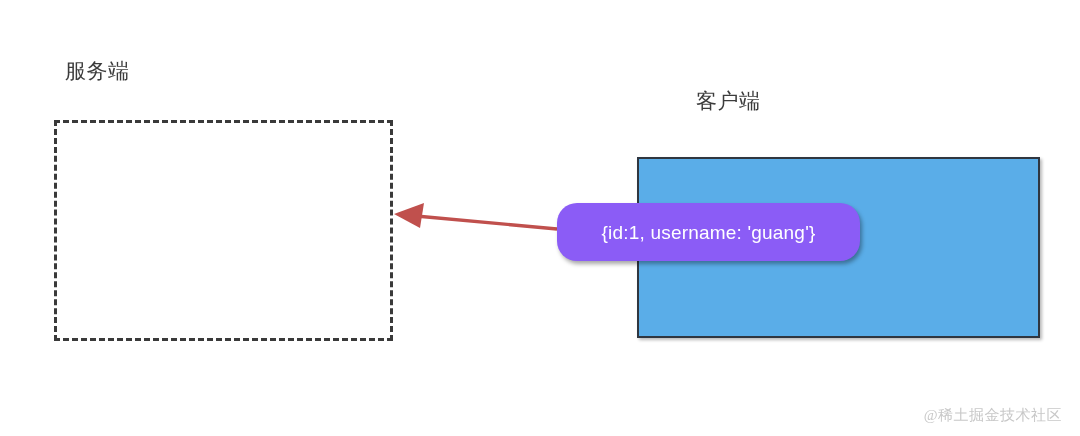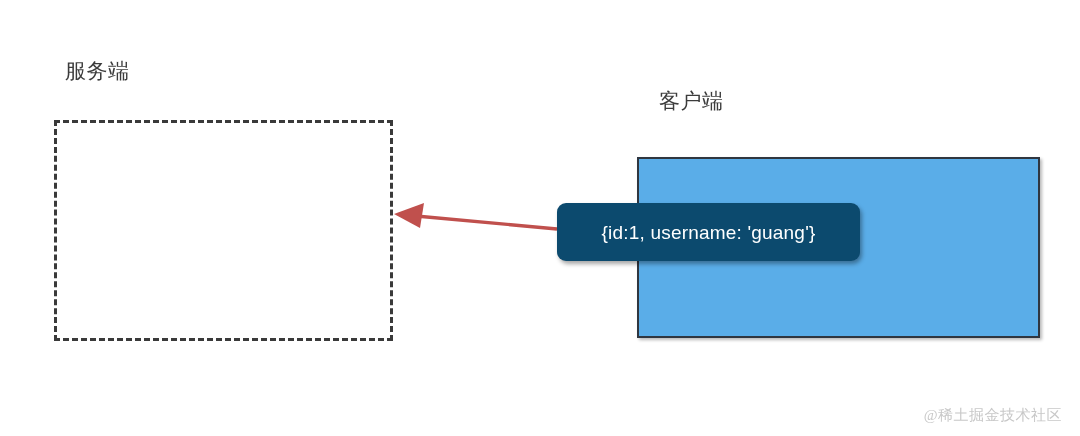--- a/index.html
+++ b/index.html
@@ -22,21 +22,21 @@
   
   .node-label {
     position: absolute;
     font-size: 21px;
     line-height: 26px;
     color: #3c3c3c;
     white-space: nowrap;
     letter-spacing: 0.5px;
   }
   #server-label { left: 65px;  top: 58px; }
-  #client-label { left: 659px; top: 88px; }
+  #client-label { left: 696px; top: 88px; }
 
   
   #server-box {
     position: absolute;
     left: 54px;
     top: 120px;
     width: 339px;
     height: 221px;
     box-sizing: border-box;
     border: 3px dashed #3a3a3a;
@@ -67,22 +67,22 @@
   }
 
   
   #payload-bubble {
     position: absolute;
     left: 557px;
     top: 203px;
     width: 303px;
     height: 58px;
     box-sizing: border-box;
-    background: #0c4a6e;
-    border-radius: 9px;
+    background: #8b5cf6;
+    border-radius: 20px;
     box-shadow: 2px 3px 4px rgba(0,0,0,0.35);
     display: flex;
     align-items: center;
     justify-content: center;
   }
   #payload-text {
     color: #ffffff;
     font-size: 19px;
     line-height: 19px;
     white-space: nowrap;

